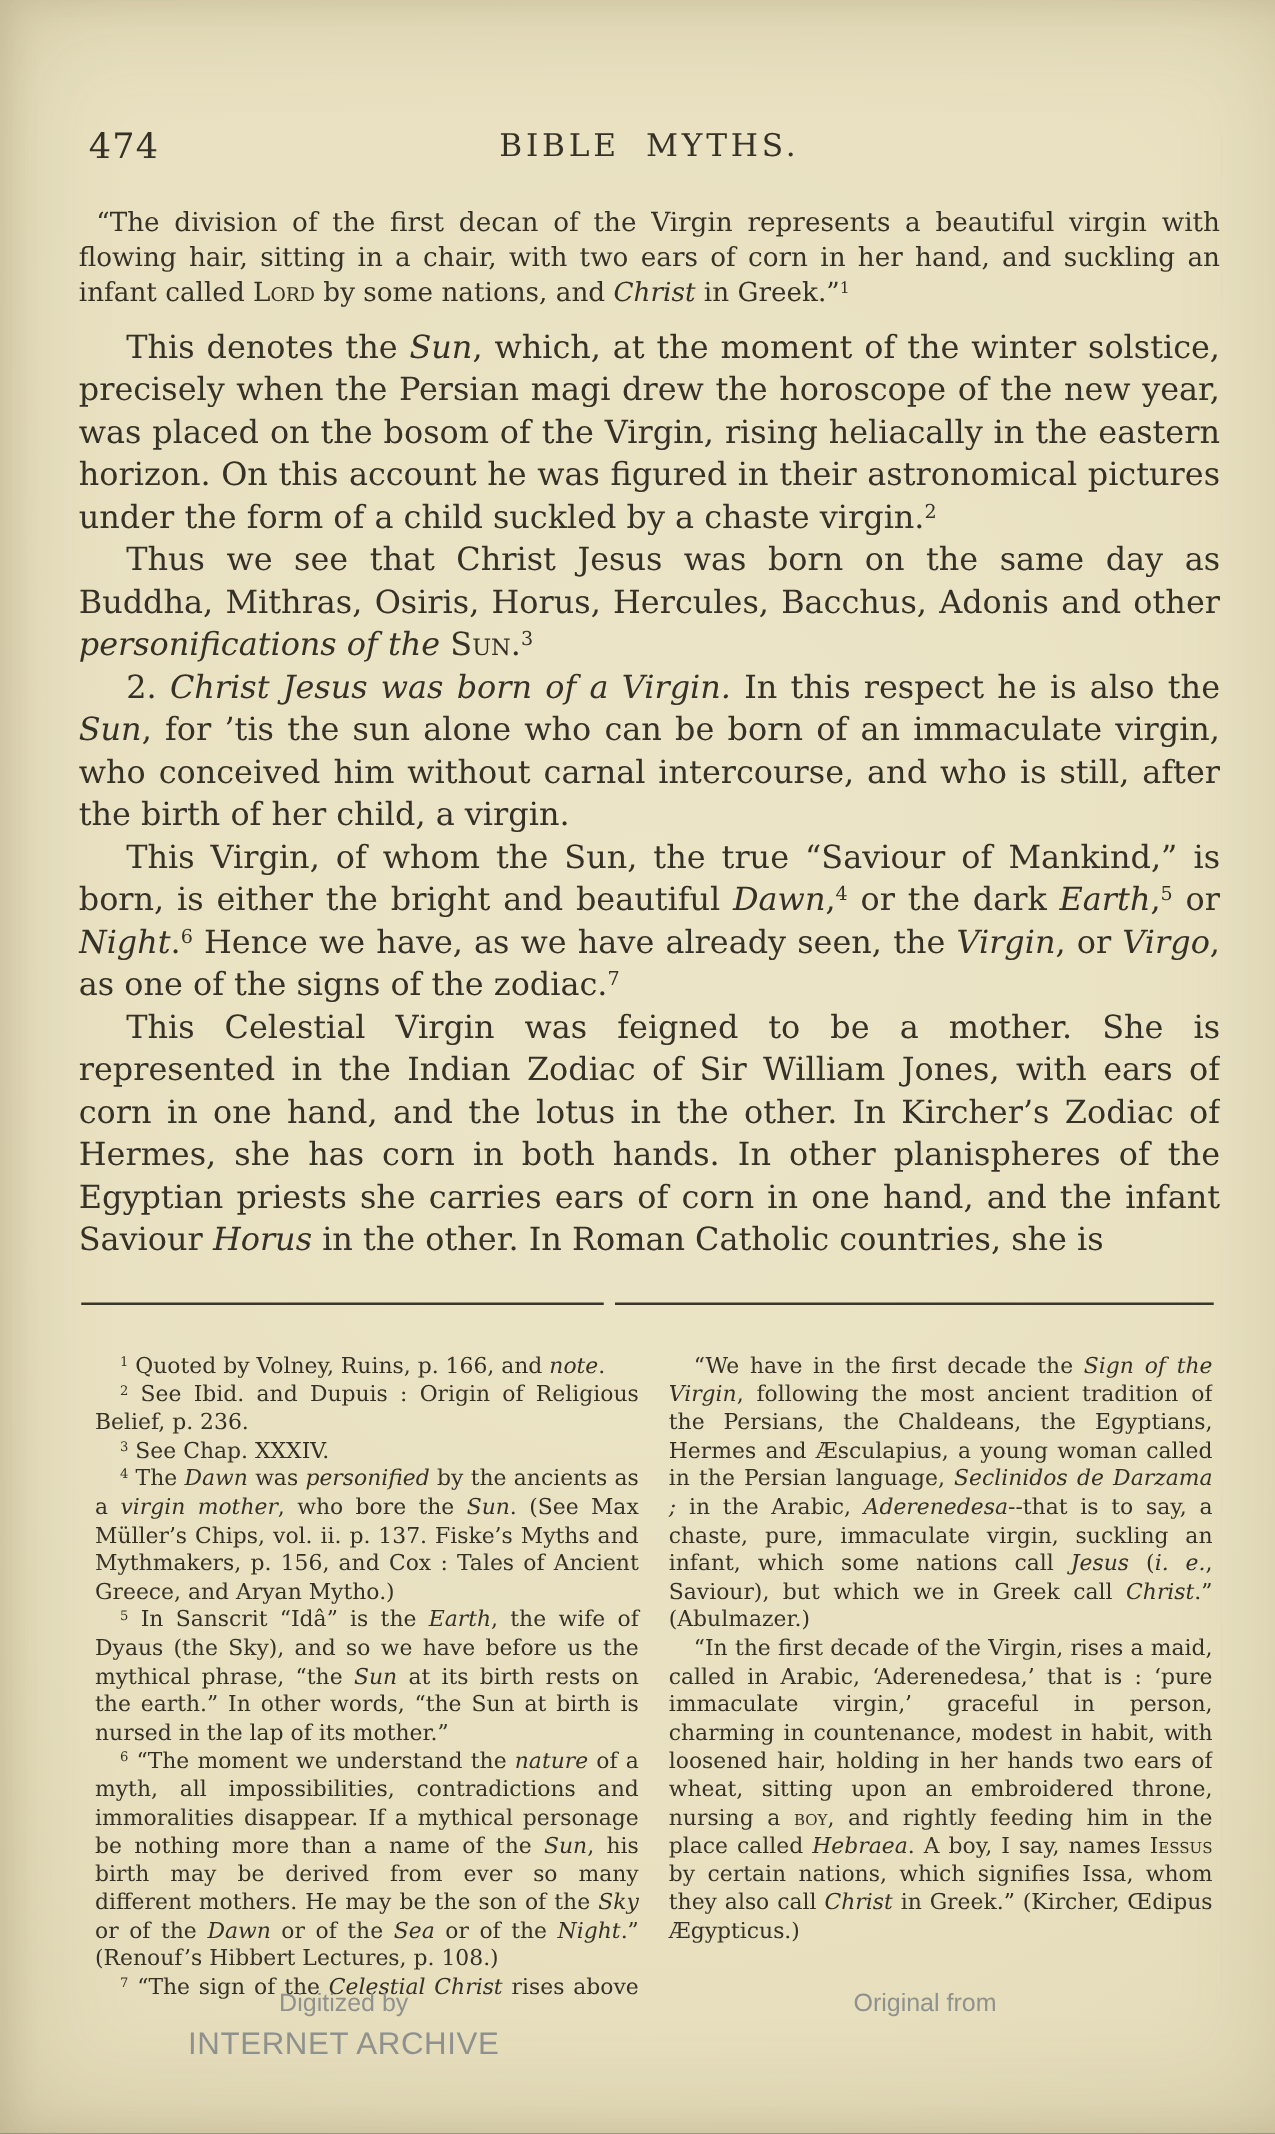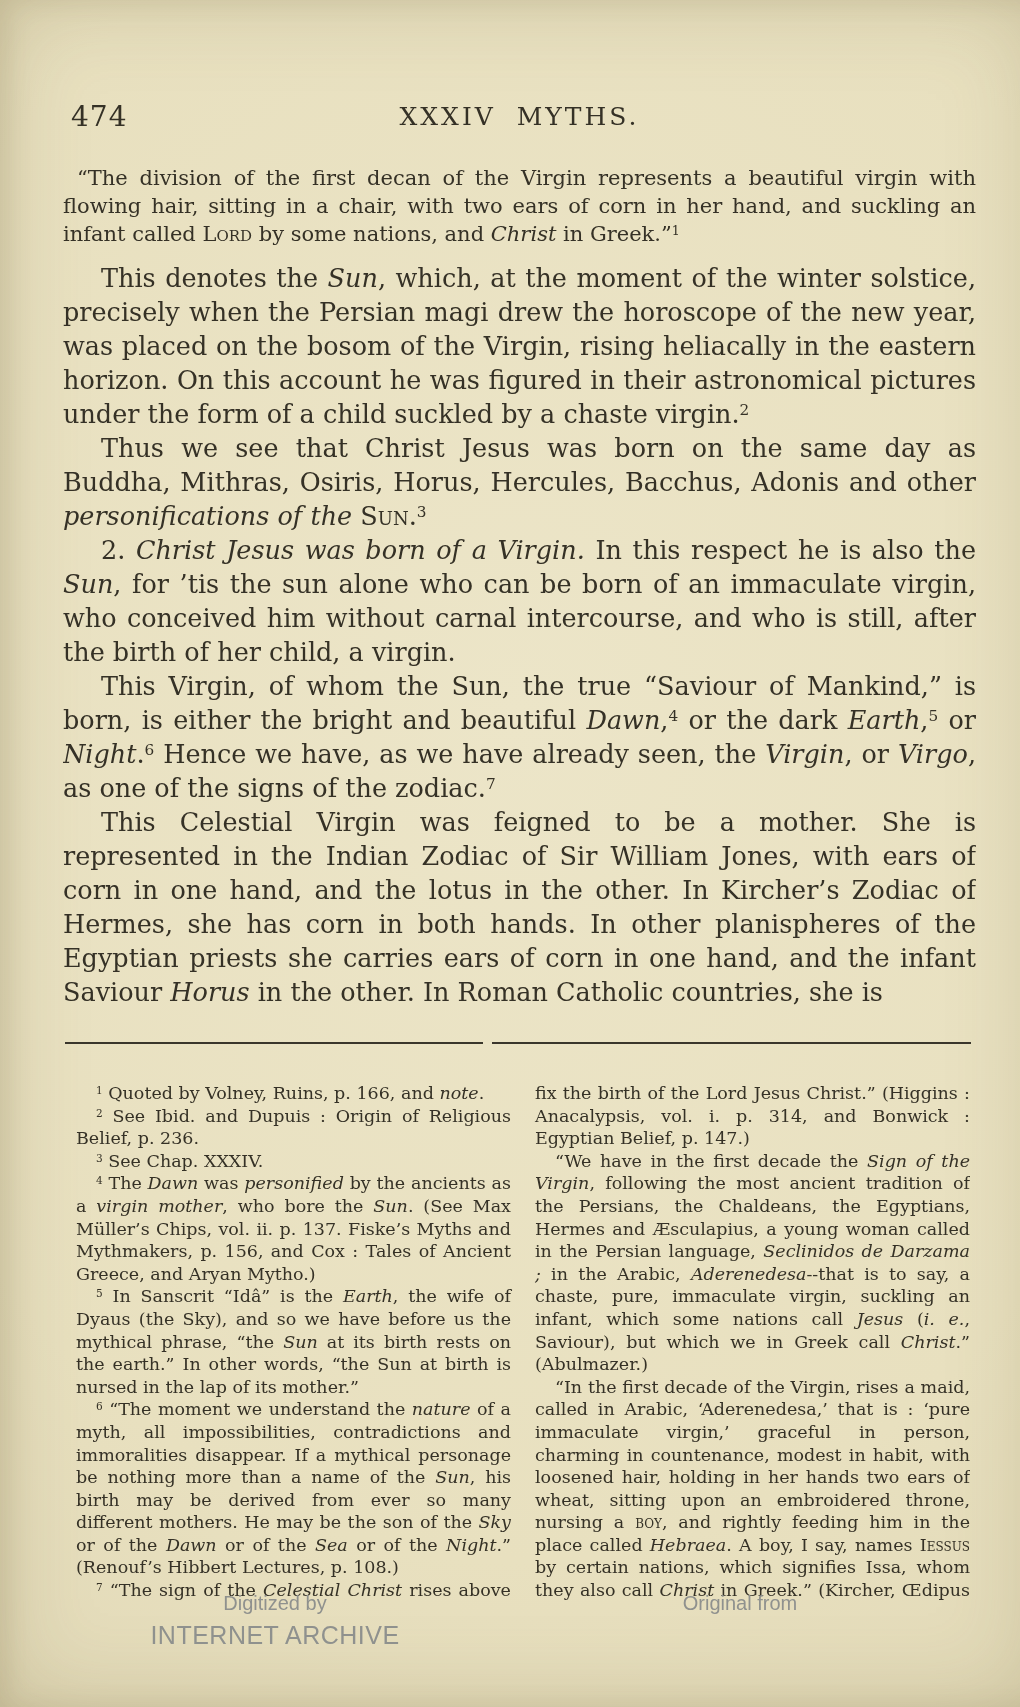--- a/index.html
+++ b/index.html
@@ -48,21 +48,21 @@
   .fsmall{font-size:20px;line-height:31px;}
   .fbig{font-size:25px;line-height:32px;letter-spacing:.5px;}
 </style>
 </head>
 <body>
 
 <div class="page">
 
   <div class="header">
     <span class="pagenum">474</span>
-    <span class="ptitle">XXXIV MYTHS.</span>
+    <span class="ptitle">BIBLE MYTHS.</span>
   </div>
 
   <div class="bodytext">
       <p class="para quote">“The division of the first decan of the Virgin represents a beautiful virgin with flowing hair, sitting in a chair, with two ears of corn in her hand, and suckling an infant called <span class="sc">Lord</span> by some nations, and <span class="it">Christ</span> in Greek.”<span class="sup">1</span></p>
       <p class="para">This denotes the <span class="it">Sun</span>, which, at the moment of the winter solstice, precisely when the Persian magi drew the horoscope of the new year, was placed on the bosom of the Virgin, rising heliacally in the eastern horizon. On this account he was figured in their astronomical pictures under the form of a child suckled by a chaste virgin.<span class="sup">2</span></p>
       <p class="para">Thus we see that Christ Jesus was born on the same day as Buddha, Mithras, Osiris, Horus, Hercules, Bacchus, Adonis and other <span class="it">personifications of the </span><span class="sc">Sun</span>.<span class="sup">3</span></p>
       <p class="para">2. <span class="it">Christ Jesus was born of a Virgin.</span> In this respect he is also the <span class="it">Sun</span>, for ’tis the sun alone who can be born of an immaculate virgin, who conceived him without carnal intercourse, and who is still, after the birth of her child, a virgin.</p>
       <p class="para">This Virgin, of whom the Sun, the true “Saviour of Mankind,” is born, is either the bright and beautiful <span class="it">Dawn</span>,<span class="sup">4</span> or the dark <span class="it">Earth</span>,<span class="sup">5</span> or <span class="it">Night</span>.<span class="sup">6</span> Hence we have, as we have already seen, the <span class="it">Virgin</span>, or <span class="it">Virgo</span>, as one of the signs of the zodiac.<span class="sup">7</span></p>
       <p class="para">This Celestial Virgin was feigned to be a mother. She is represented in the Indian Zodiac of Sir William Jones, with ears of corn in one hand, and the lotus in the other. In Kircher’s Zodiac of Hermes, she has corn in both hands. In other planispheres of the Egyptian priests she carries ears of corn in one hand, and the infant Saviour <span class="it">Horus</span> in the other. In Roman Catholic countries, she is</p>
     </div>
@@ -76,21 +76,20 @@
     <div class="fcol">
         <p class="fnote"><span class="sup">1</span> Quoted by Volney, Ruins, p. 166, and <span class="it">note</span>.</p>
         <p class="fnote"><span class="sup">2</span> See Ibid. and Dupuis : Origin of Religious Belief, p. 236.</p>
         <p class="fnote"><span class="sup">3</span> See Chap. XXXIV.</p>
         <p class="fnote"><span class="sup">4</span> The <span class="it">Dawn</span> was <span class="it">personified</span> by the ancients as a <span class="it">virgin mother</span>, who bore the <span class="it">Sun</span>. (See Max Müller’s Chips, vol. ii. p. 137. Fiske’s Myths and Mythmakers, p. 156, and Cox : Tales of Ancient Greece, and Aryan Mytho.)</p>
         <p class="fnote"><span class="sup">5</span> In Sanscrit “Idâ” is the <span class="it">Earth</span>, the wife of Dyaus (the Sky), and so we have before us the mythical phrase, “the <span class="it">Sun</span> at its birth rests on the earth.” In other words, “the Sun at birth is nursed in the lap of its mother.”</p>
         <p class="fnote"><span class="sup">6</span> “The moment we understand the <span class="it">nature</span> of a myth, all impossibilities, contradictions and immoralities disappear. If a mythical personage be nothing more than a name of the <span class="it">Sun</span>, his birth may be derived from ever so many different mothers. He may be the son of the <span class="it">Sky</span> or of the <span class="it">Dawn</span> or of the <span class="it">Sea</span> or of the <span class="it">Night</span>.” (Renouf’s Hibbert Lectures, p. 108.)</p>
         <p class="fnote"><span class="sup">7</span> “The sign of the <span class="it">Celestial Christ</span> rises above the horizon at the moment in which we</p>
       </div>
     <div class="fcol">
-        <p class="fnote noindent">fix the birth of the Lord Jesus Christ.” (Higgins : Anacalypsis, vol. i. p. 314, and Bonwick : Egyptian Belief, p. 147.)</p>
         <p class="fnote">“We have in the first decade the <span class="it">Sign of the Virgin</span>, following the most ancient tradition of the Persians, the Chaldeans, the Egyptians, Hermes and Æsculapius, a young woman called in the Persian language, <span class="it">Seclinidos de Darzama ;</span> in the Arabic, <span class="it">Aderenedesa</span>--that is to say, a chaste, pure, immaculate virgin, suckling an infant, which some nations call <span class="it">Jesus</span> (<span class="it">i. e.</span>, Saviour), but which we in Greek call <span class="it">Christ</span>.” (Abulmazer.)</p>
         <p class="fnote">“In the first decade of the Virgin, rises a maid, called in Arabic, ‘Aderenedesa,’ that is : ‘pure immaculate virgin,’ graceful in person, charming in countenance, modest in habit, with loosened hair, holding in her hands two ears of wheat, sitting upon an embroidered throne, nursing a <span class="sc">boy</span>, and rightly feeding him in the place called <span class="it">Hebraea</span>. A boy, I say, names <span class="sc">Iessus</span> by certain nations, which signifies Issa, whom they also call <span class="it">Christ</span> in Greek.” (Kircher, Œdipus Ægypticus.)</p>
       </div>
   </div>
 
   <div class="footer">
     <div class="fblock left">
       <div class="fsmall">Digitized by</div>
       <div class="fbig">INTERNET ARCHIVE</div>
     </div>

